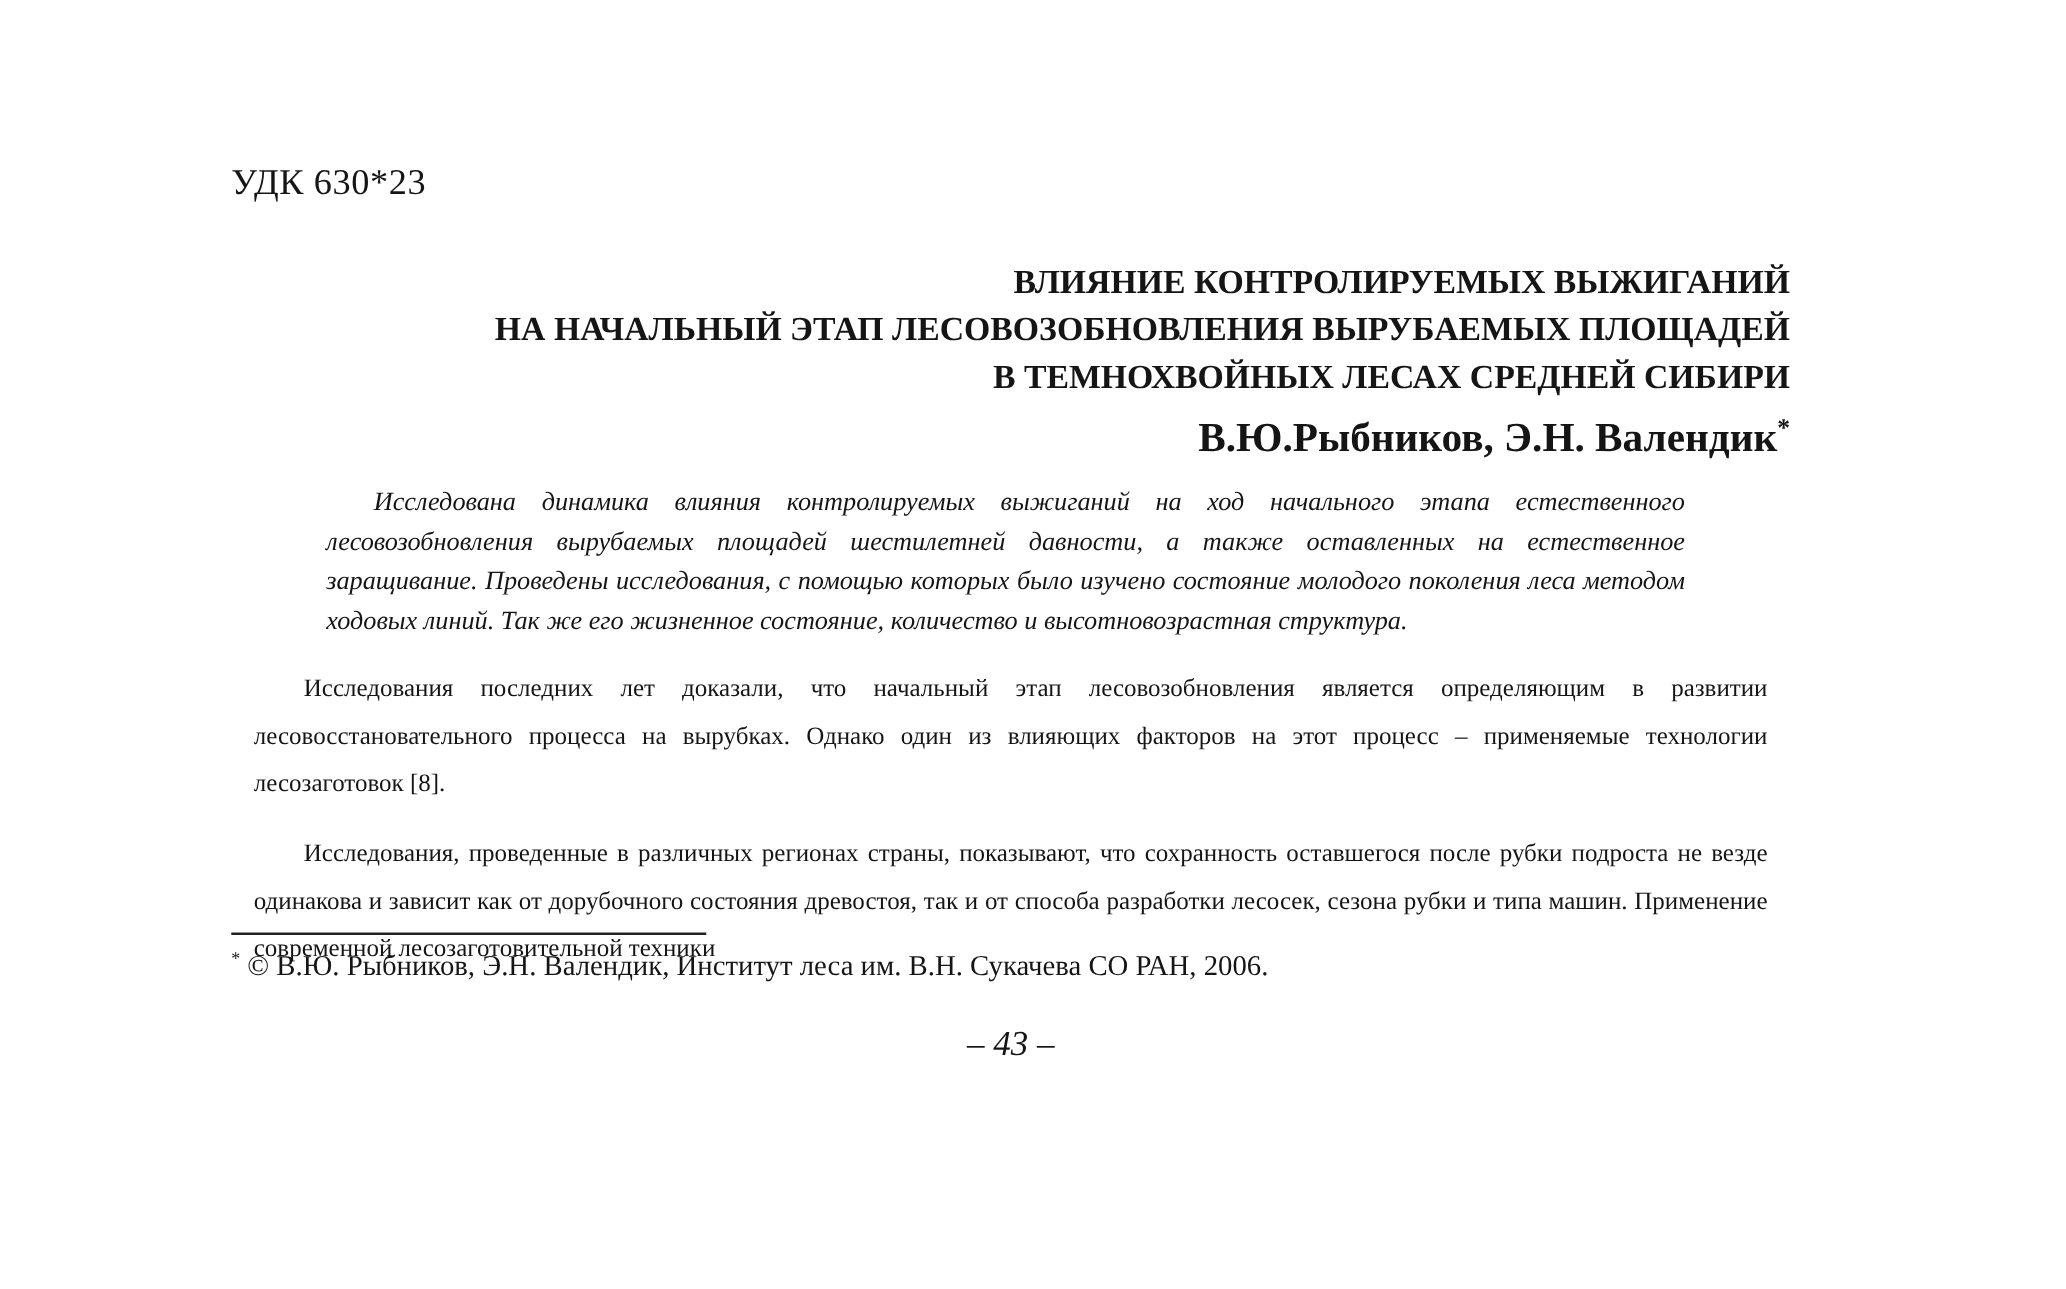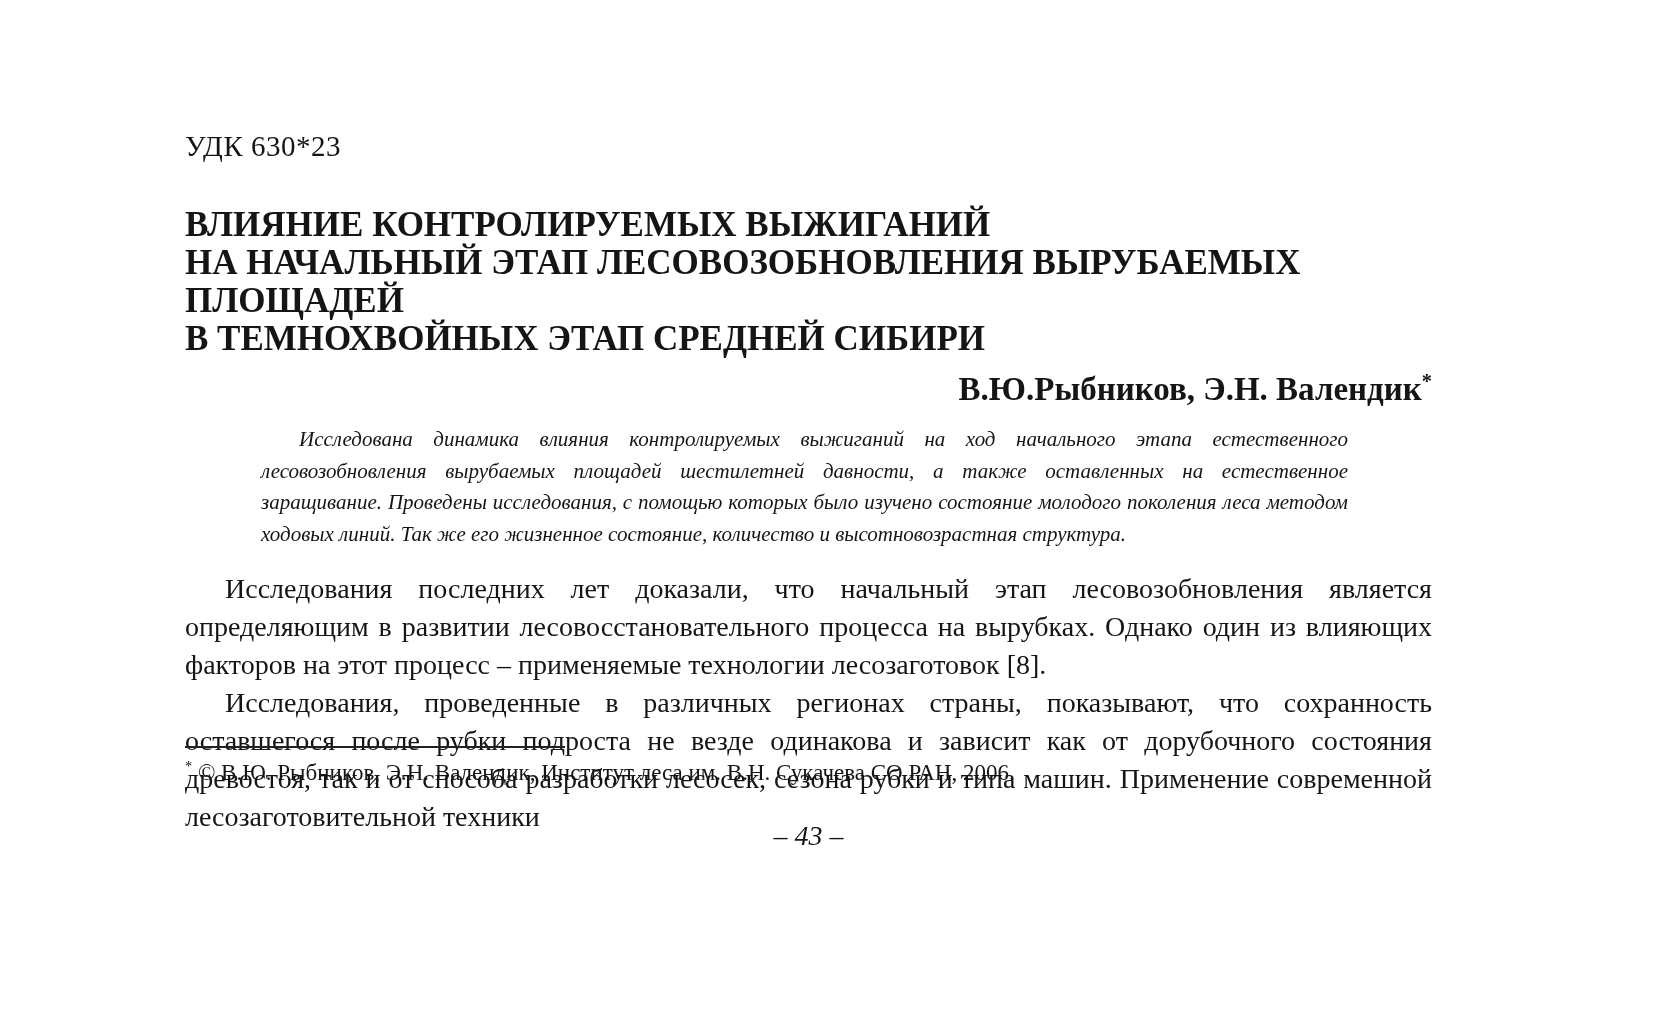--- a/index.html
+++ b/index.html
@@ -26,23 +26,23 @@
   }
 
   .udc {
     font-size: 29px;
     line-height: 36px;
     letter-spacing: 0.5px;
   }
 
   .title {
     margin-top: 42px;
-    font-size: 35px;
+    font-size: 27px;
     font-weight: bold;
-    text-align: left;
+    text-align: right;
     line-height: 38px;
   }
 
   .title-line {
     display: block;
   }
 
   .authors {
     margin-top: 12px;
     text-align: right;
@@ -60,22 +60,22 @@
   .abstract {
     margin: 16px 84px 0 76px;
     font-style: italic;
     font-size: 21px;
     line-height: 31.5px;
     text-align: justify;
     text-indent: 38px;
   }
 
   .para {
-    margin: 0;
-    font-size: 28px;
+    margin: 18px;
+    font-size: 20px;
     line-height: 38px;
     text-align: justify;
     text-indent: 40px;
   }
 
   .para.first {
     margin-top: 20px;
   }
 
   .footnote-block {
@@ -113,21 +113,21 @@
 
 <div class="sheet">
 
   <div class="content">
 
     <div class="udc">УДК 630*23</div>
 
     <h1 class="title">
       <span class="title-line">ВЛИЯНИЕ КОНТРОЛИРУЕМЫХ ВЫЖИГАНИЙ</span>
       <span class="title-line">НА НАЧАЛЬНЫЙ ЭТАП ЛЕСОВОЗОБНОВЛЕНИЯ ВЫРУБАЕМЫХ ПЛОЩАДЕЙ</span>
-      <span class="title-line">В ТЕМНОХВОЙНЫХ ЭТАП СРЕДНЕЙ СИБИРИ</span>
+      <span class="title-line">В ТЕМНОХВОЙНЫХ ЛЕСАХ СРЕДНЕЙ СИБИРИ</span>
     </h1>
 
     <div class="authors"><span>В.Ю.Рыбников, Э.Н. Валендик</span><sup class="fn-mark">*</sup></div>
 
     <p class="abstract">Исследована динамика влияния контролируемых выжиганий на ход начального этапа естественного лесовозобновления вырубаемых площадей шестилетней давности, а также оставленных на естественное заращивание. Проведены исследования, с помощью которых было изучено состояние молодого поколения леса методом ходовых линий. Так же его жизненное состояние, количество и высотновозрастная структура.</p>
 
     <p class="para first">Исследования последних лет доказали, что начальный этап лесовозобновления является определяющим в развитии лесовосстановательного процесса на вырубках. Однако один из влияющих факторов на этот процесс – применяемые технологии лесозаготовок [8].</p>
 
     <p class="para">Исследования, проведенные в различных регионах страны, показывают, что сохранность оставшегося после рубки подроста не везде одинакова и зависит как от дорубочного состояния древостоя, так и от способа разработки лесосек, сезона рубки и типа машин. Применение современной лесозаготовительной техники</p>
 

